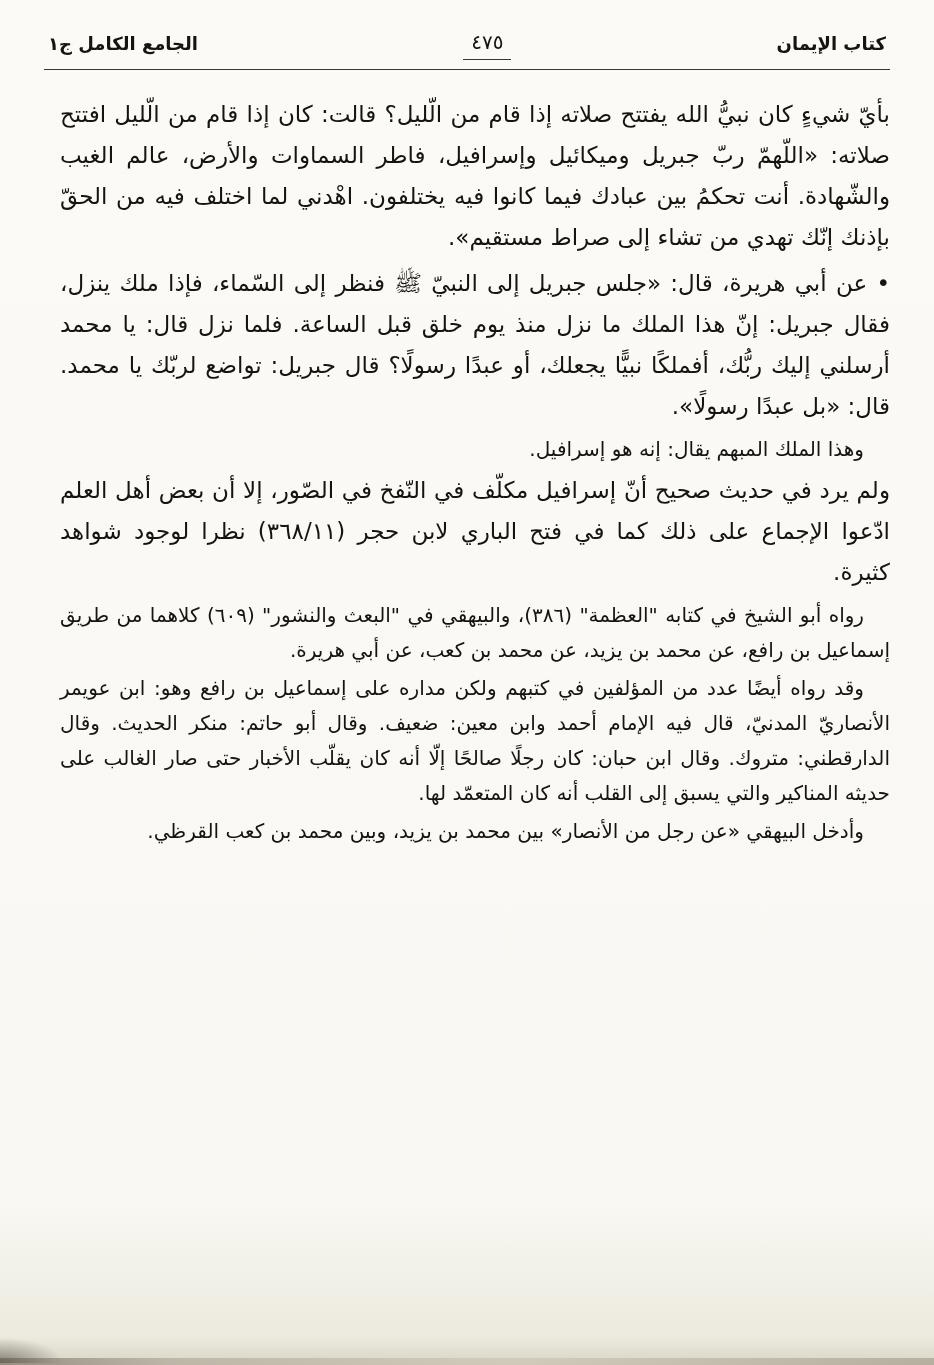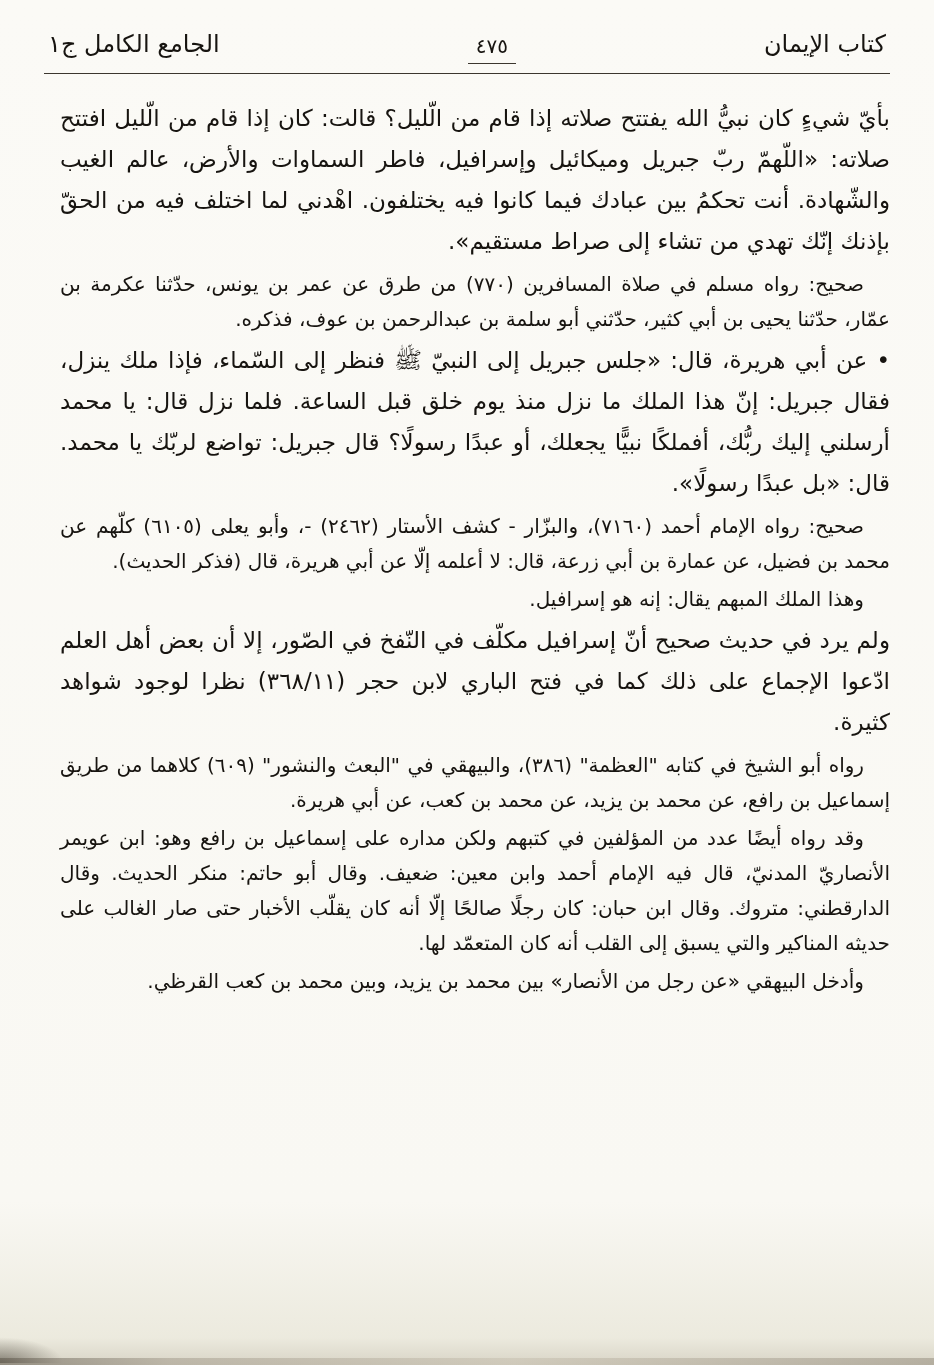--- a/index.html
+++ b/index.html
@@ -16,21 +16,21 @@
     padding: 30px 44px 0 44px;
     position: relative;
     background: linear-gradient(180deg, #fbfaf6 0%, #f9f8f3 88%, #eceade 98%, #d8d4c6 100%);
   }
   .page-header {
     display: flex;
     justify-content: space-between;
     align-items: flex-end;
     padding: 0 4px;
   }
-  .header-title { font-size: 24px; font-weight: 400; padding-bottom: 6px; }
+  .header-title { font-size: 18px; font-weight: 700; padding-bottom: 6px; }
   .page-number-wrap { }
   .page-number { font-size: 20px; letter-spacing: 2px; padding: 0 12px 5px 12px; }
   .page-number-rule { width: 48px; border-bottom: 1.6px solid #3c372f; margin: 0 auto; }
   .header-rule { border-bottom: 1.7px solid #3c372f; margin-top: 9px; }
   .page-body {
     margin-top: 24px;
     text-align: justify;
     text-justify: inter-word;
   }
   .page-body p { margin: 0 0 3px 16px; }
@@ -58,23 +58,21 @@
       <div class="page-number">٤٧٥</div>
       <div class="page-number-rule"></div>
     </div>
     <div class="header-title">الجامع الكامل ج١</div>
   </header>
 
   <div class="header-rule"></div>
 
   <main class="page-body">
     <p class="p-main">بأيّ شيءٍ كان نبيُّ الله يفتتح صلاته إذا قام من الّليل؟ قالت: كان إذا قام من الّليل افتتح صلاته: «اللّهمّ ربّ جبريل وميكائيل وإسرافيل، فاطر السماوات والأرض، عالم الغيب والشّهادة. أنت تحكمُ بين عبادك فيما كانوا فيه يختلفون. اهْدني لما اختلف فيه من الحقّ بإذنك إنّك تهدي من تشاء إلى صراط مستقيم».</p>
-    <p class="p-note indent">صحيح: رواه مسلم في صلاة المسافرين (٧٧٠) من طرق عن عمر بن يونس، حدّثنا عكرمة بن عمّار، حدّثنا يحيى بن أبي كثير، حدّثني أبو سلمة بن عبدالرحمن بن عوف، فذكره.</p>
     <p class="p-main">• عن أبي هريرة، قال: «جلس جبريل إلى النبيّ ﷺ فنظر إلى السّماء، فإذا ملك ينزل، فقال جبريل: إنّ هذا الملك ما نزل منذ يوم خلق قبل الساعة. فلما نزل قال: يا محمد أرسلني إليك ربُّك، أفملكًا نبيًّا يجعلك، أو عبدًا رسولًا؟ قال جبريل: تواضع لربّك يا محمد. قال: «بل عبدًا رسولًا».</p>
-    <p class="p-note indent">صحيح: رواه الإمام أحمد (٧١٦٠)، والبزّار - كشف الأستار (٢٤٦٢) -، وأبو يعلى (٦١٠٥) كلّهم عن محمد بن فضيل، عن عمارة بن أبي زرعة، قال: لا أعلمه إلّا عن أبي هريرة، قال (فذكر الحديث).</p>
     <p class="p-note indent">وهذا الملك المبهم يقال: إنه هو إسرافيل.</p>
     <p class="p-main">ولم يرد في حديث صحيح أنّ إسرافيل مكلّف في النّفخ في الصّور، إلا أن بعض أهل العلم ادّعوا الإجماع على ذلك كما في فتح الباري لابن حجر (٣٦٨/١١) نظرا لوجود شواهد كثيرة.</p>
     <p class="p-note indent">رواه أبو الشيخ في كتابه "العظمة" (٣٨٦)، والبيهقي في "البعث والنشور" (٦٠٩) كلاهما من طريق إسماعيل بن رافع، عن محمد بن يزيد، عن محمد بن كعب، عن أبي هريرة.</p>
     <p class="p-note indent">وقد رواه أيضًا عدد من المؤلفين في كتبهم ولكن مداره على إسماعيل بن رافع وهو: ابن عويمر الأنصاريّ المدنيّ، قال فيه الإمام أحمد وابن معين: ضعيف. وقال أبو حاتم: منكر الحديث. وقال الدارقطني: متروك. وقال ابن حبان: كان رجلًا صالحًا إلّا أنه كان يقلّب الأخبار حتى صار الغالب على حديثه المناكير والتي يسبق إلى القلب أنه كان المتعمّد لها.</p>
     <p class="p-note indent">وأدخل البيهقي «عن رجل من الأنصار» بين محمد بن يزيد، وبين محمد بن كعب القرظي.</p>
   </main>
 
   <div class="corner-smudge"></div>
   <div class="edge-shadow"></div>
 

